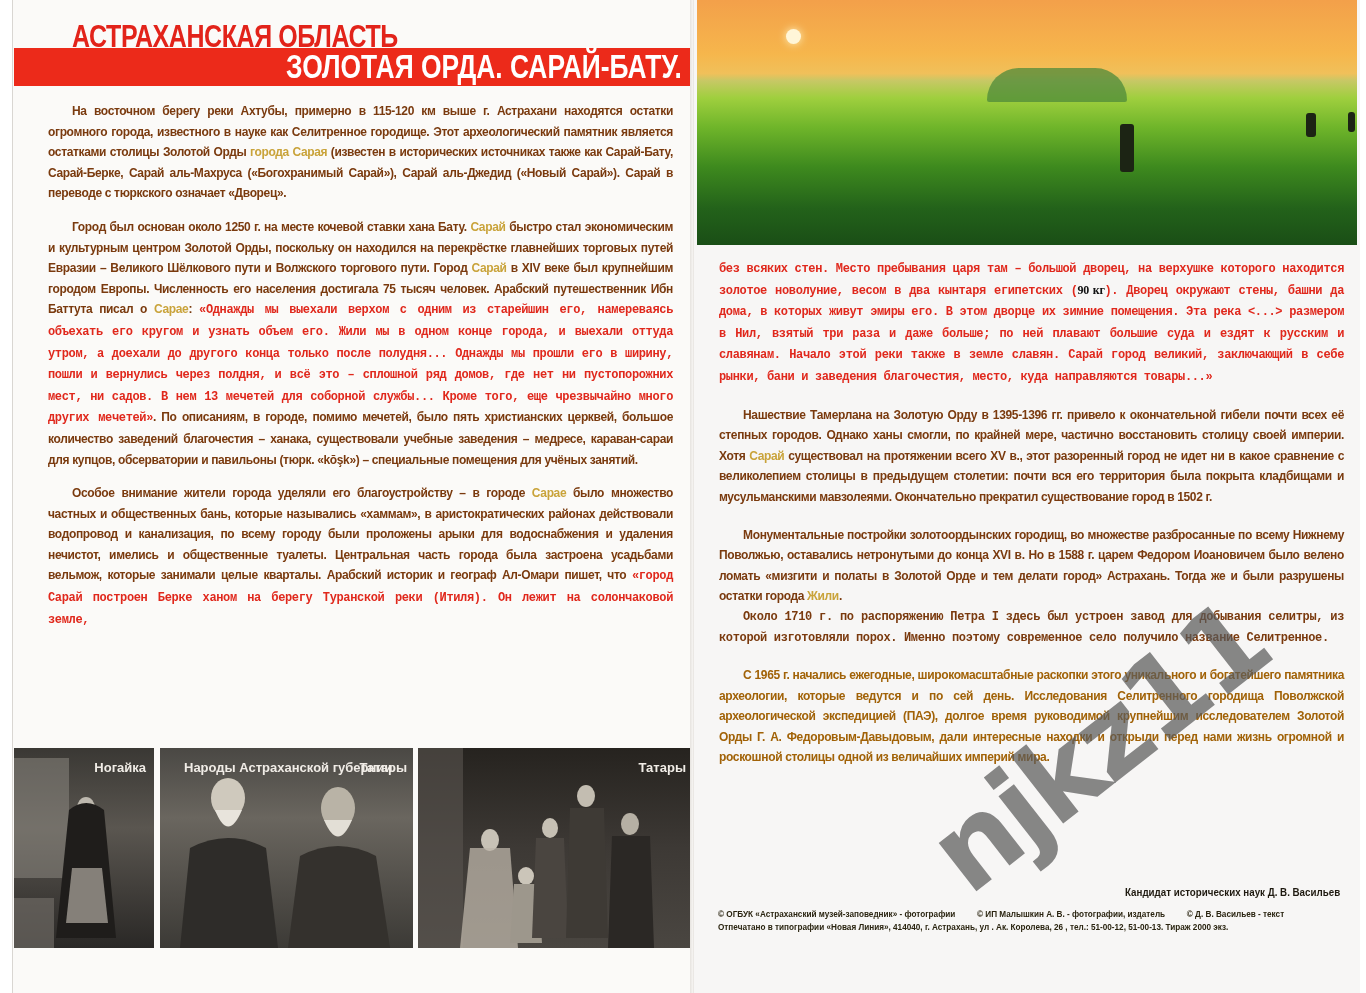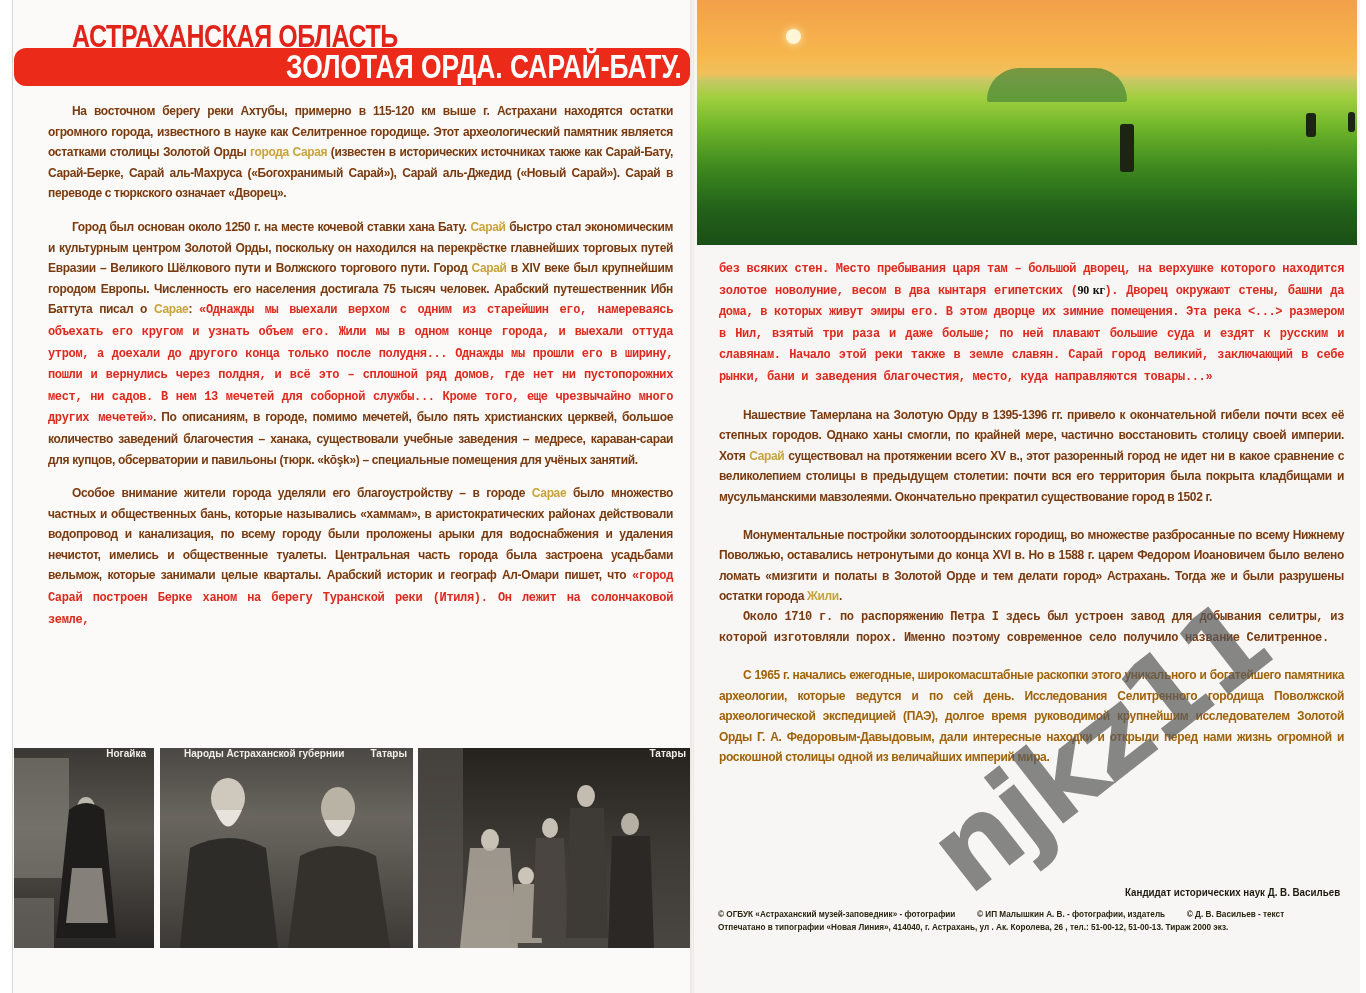--- a/index.html
+++ b/index.html
@@ -1,30 +1,30 @@
 <!DOCTYPE html>
 <html><head>
 <meta charset="utf-8">
 <style>
   html,body{margin:0;padding:0;}
   body{width:1366px;height:993px;background:#ffffff;position:relative;overflow:hidden;font-family:"Liberation Sans","DejaVu Sans",sans-serif;}
   .page-left{position:absolute;left:12px;top:0;width:680px;height:993px;background:#fbfaf8;border-left:1px solid #d9d6d2;}
   .page-right{position:absolute;left:694px;top:0;width:666px;height:993px;background:#f7f6f5;}
   .fold{position:absolute;left:690px;top:0;width:5px;height:993px;background:linear-gradient(90deg,#e6e3df,#f4f2ef,#dcd8d3);}
   .title-line1{position:absolute;left:72px;top:18px;font-size:32px;font-weight:bold;color:#e2231a;letter-spacing:-0.5px;transform:scaleX(0.78);transform-origin:left top;white-space:nowrap;line-height:36px;}
-  .title-band{position:absolute;left:14px;top:48px;width:676px;height:38px;background:#ec2a1a;border-radius:12px;}
+  .title-band{position:absolute;left:14px;top:48px;width:676px;height:38px;background:#ec2a1a;}
   .title-line2{position:absolute;right:8px;top:1px;font-size:33px;font-weight:bold;color:#ffffff;transform:scaleX(0.8);transform-origin:right top;white-space:nowrap;line-height:36px;}
   .txt{position:absolute;font-size:12px;font-weight:bold;line-height:20.6px;text-align:justify;color:#7a3a0e;letter-spacing:-0.35px;}
   .txt p{margin:0;text-indent:24px;}
   .hl{color:#c9a33a;}
   .red{color:#e0281c;font-family:Liberation Mono, monospace;}
   .olive{color:#a16207;}
   .black{color:#111;font-family:Liberation Serif, serif;}
   .photo{position:absolute;background:#2c2a28;overflow:hidden;}
-  .photo .cap{position:absolute;top:0;font-size:10px;font-weight:bold;color:#f0ece6;white-space:nowrap;padding-left:16px;}
+  .photo .cap{position:absolute;top:12px;font-size:13px;font-weight:bold;color:#f0ece6;white-space:nowrap;padding-left:16px;}
   .landscape{position:absolute;left:697px;top:0;width:660px;height:245px;overflow:hidden;
     background:linear-gradient(180deg,#f3a04a 0%,#f6b64c 22%,#f0c05a 30%,#c7c865 33%,#9fcf3e 40%,#6fb52a 52%,#3e8a1e 68%,#23621a 85%,#1a4e16 100%);}
   .sun{position:absolute;left:89px;top:29px;width:15px;height:15px;border-radius:50%;background:#fff6d8;box-shadow:0 0 8px #fff2c0;}
   .hill{position:absolute;left:290px;top:68px;width:140px;height:34px;background:#4d8a3a;border-radius:60px 60px 4px 4px;opacity:0.75;}
   .horse{position:absolute;background:#1c2414;border-radius:3px;}
   .signature{position:absolute;right:26px;top:886px;font-size:11.5px;font-weight:bold;color:#1f1a10;white-space:nowrap;transform:scaleX(0.85);transform-origin:right top;}
   .credits{position:absolute;left:718px;top:908px;font-size:9.3px;font-weight:bold;color:#2a2410;line-height:13px;white-space:nowrap;transform:scaleX(0.88);transform-origin:left top;}
   .credits span{margin-right:22px;}
   .watermark{position:absolute;left:905px;top:815px;font-size:112px;font-weight:bold;color:rgba(90,90,90,0.72);transform:rotate(-38deg);transform-origin:left top;white-space:nowrap;font-family:"DejaVu Sans",sans-serif;letter-spacing:-4px;}
 </style>

